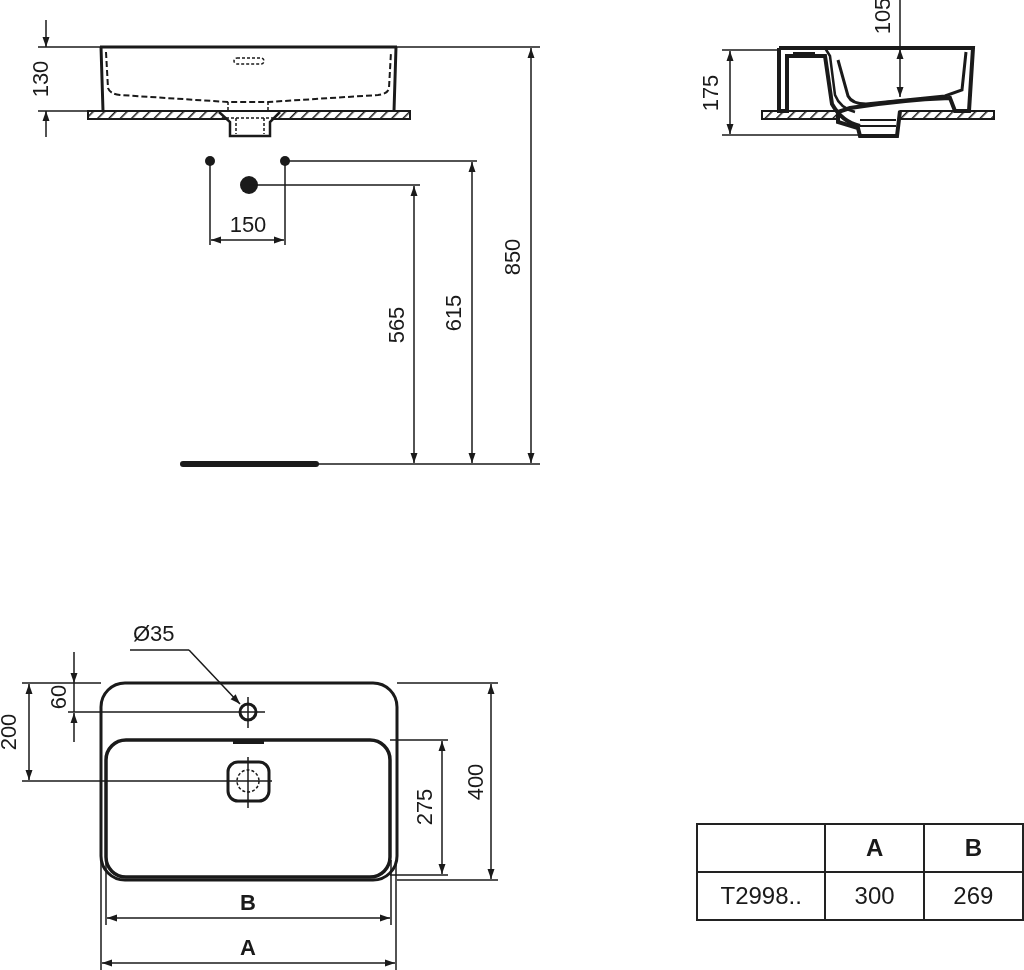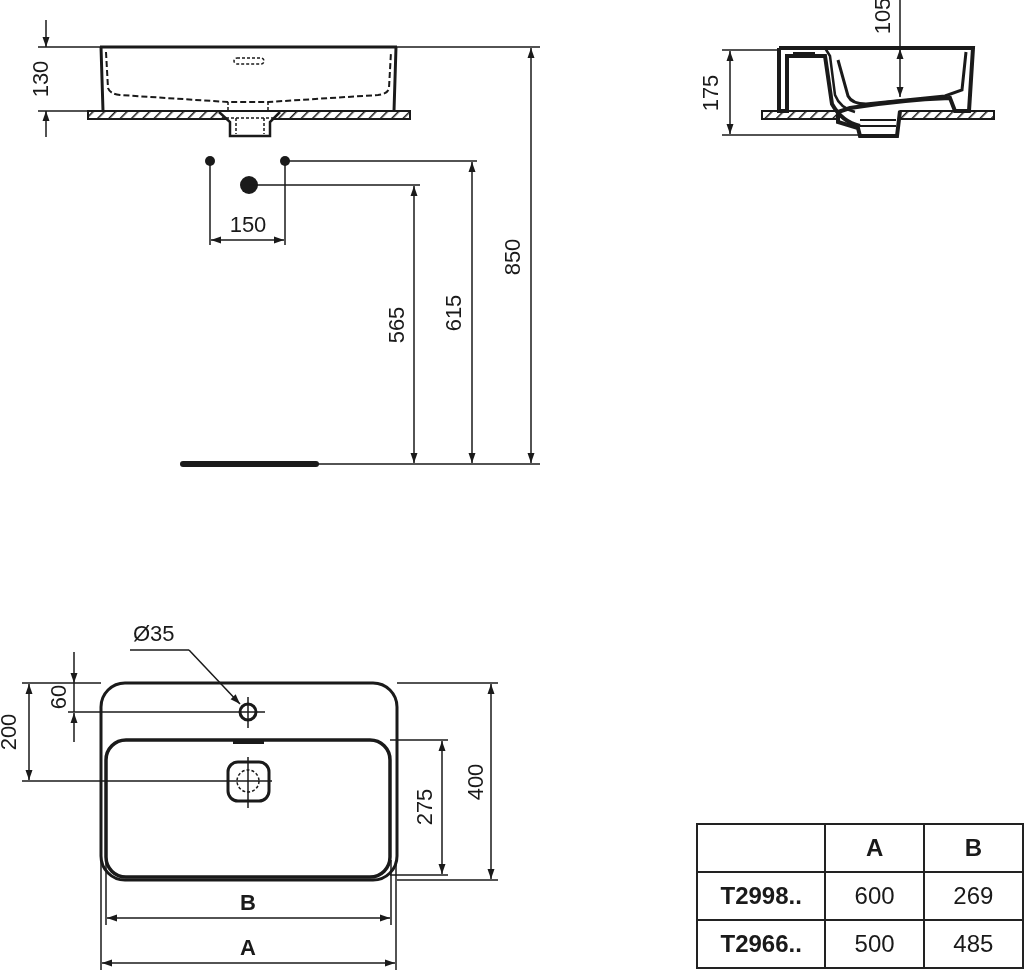--- a/index.html
+++ b/index.html
@@ -3,21 +3,21 @@
 <meta charset="utf-8">
 <style>
   html, body { margin: 0; padding: 0; background: #ffffff; }
   body { width: 1024px; height: 970px; position: relative; overflow: hidden; font-family: "Liberation Sans", sans-serif; }
   svg { position: absolute; left: 0; top: 0; }
   .dim { font-family: "Liberation Sans", sans-serif; font-size: 22px; fill: #1a1a1a; }
   .bold { font-weight: bold; }
   .spec-table { position: absolute; left: 696px; top: 823px; border-collapse: collapse; font-family: "Liberation Sans", sans-serif; }
   .spec-table td, .spec-table th { border: 2px solid #222; height: 46px; text-align: center; font-size: 24px; color: #1a1a1a; padding: 0; }
   .spec-table th { font-weight: bold; }
-  .spec-table td.model { font-weight: bold; width: 127px; }
+  .spec-table td.model { font-weight: normal; width: 127px; }
   .spec-table .colA { width: 97px; }
   .spec-table .colB { width: 98px; }
 </style>
 </head>
 <body>
 
 <svg width="1024" height="970" viewBox="0 0 1024 970">
   <defs>
     <marker id="arr" viewBox="0 0 10 10" refX="10" refY="5" markerWidth="10" markerHeight="10" orient="auto-start-reverse" markerUnits="userSpaceOnUse">
       <path d="M0,1.5 L10,5 L0,8.5 z" fill="#1a1a1a"></path>
@@ -159,22 +159,17 @@
 
 <table class="spec-table">
   <tbody>
       <tr>
     <th class="model"></th>
     <th class="colA">A</th>
     <th class="colB">B</th>
   </tr>
   <tr>
     <td class="model">T2998..</td>
-    <td class="colA">600</td>
+    <td class="colA">300</td>
     <td class="colB">269</td>
-  </tr>
-  <tr>
-    <td class="model">T2966..</td>
-    <td class="colA">500</td>
-    <td class="colB">485</td>
   </tr>
 </tbody>
   </table>
 
 </body></html>

